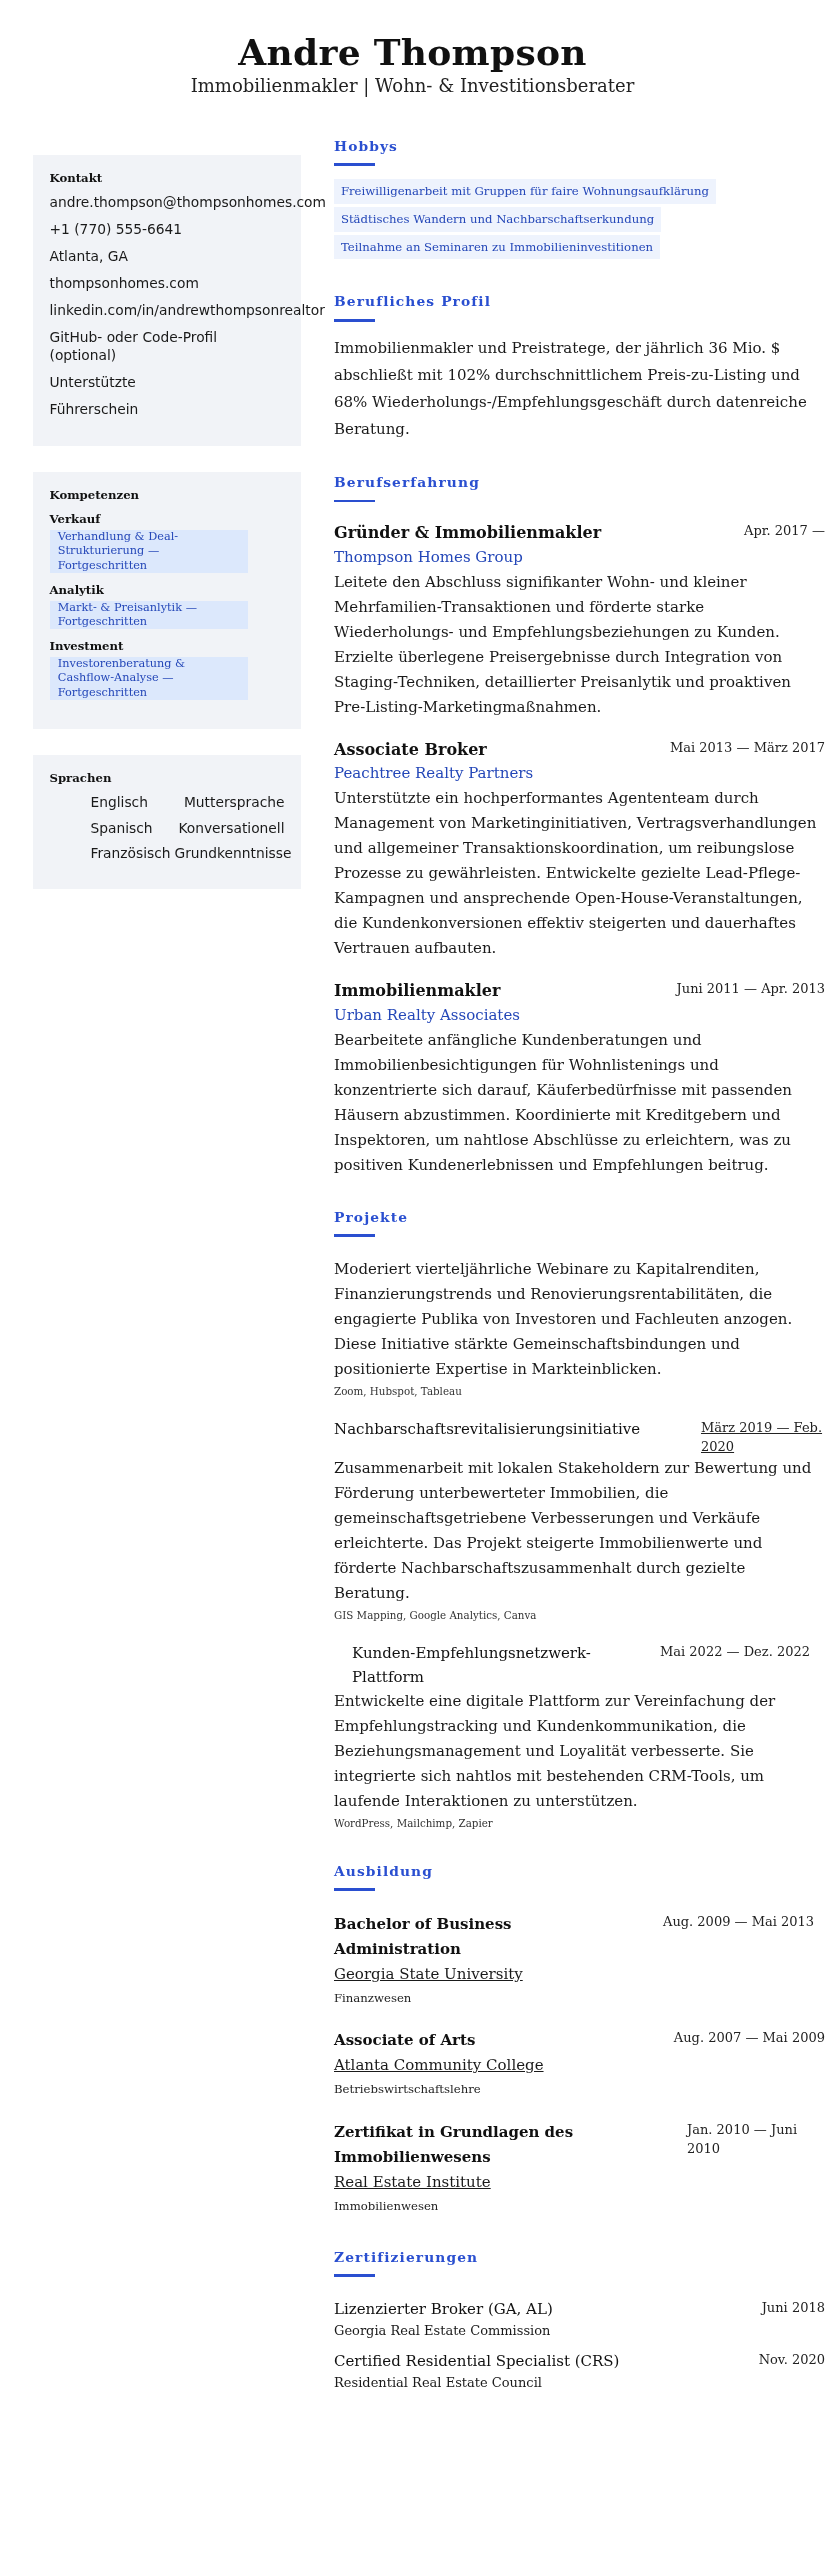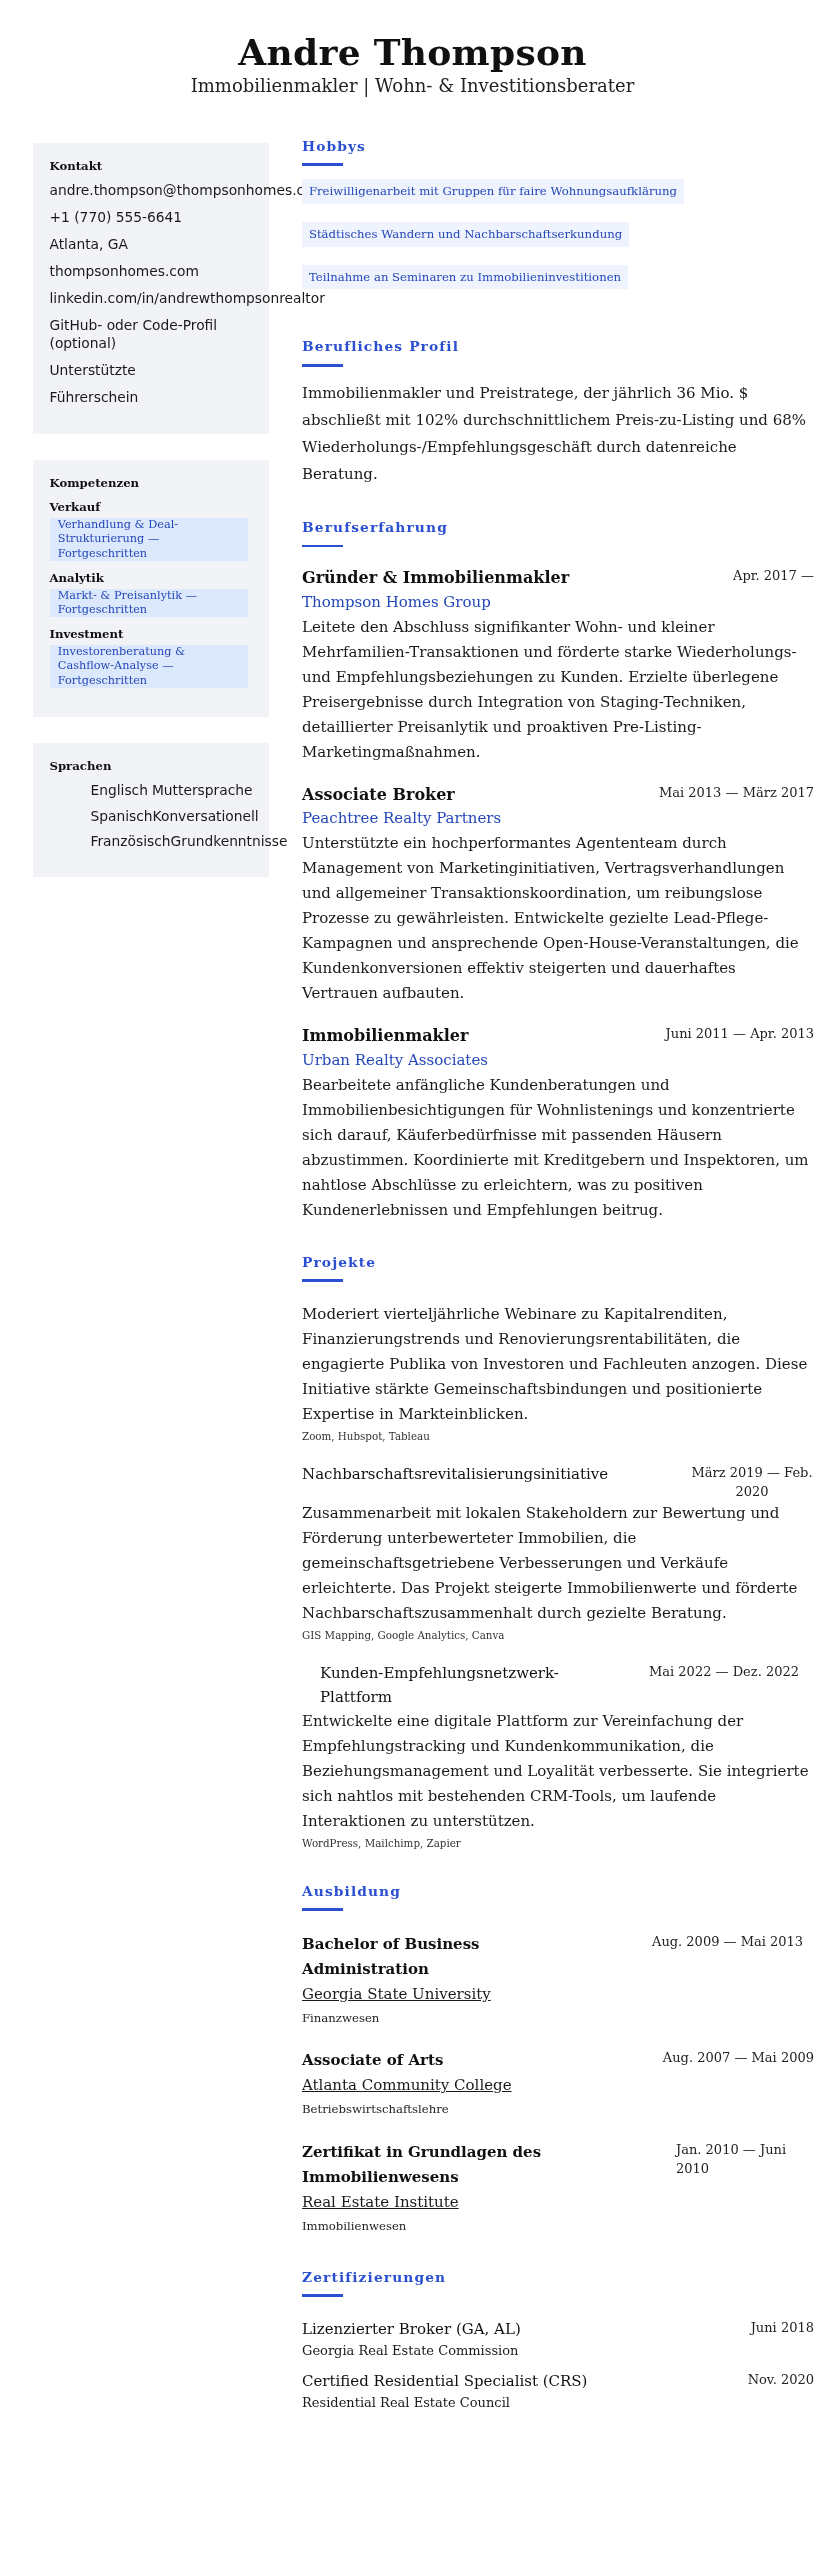--- a/index.html
+++ b/index.html
@@ -30,23 +30,23 @@
       line-height: 23.4px;
       color: #222;
       margin-top: 1.4px;
     }
     .layout {
       display: flex;
       align-items: flex-start;
       padding-left: 33px;
     }
     .sidebar {
-      width: 236px;
+      width: 268px;
       flex-shrink: 0;
-      margin-top: 12px;
+      margin-top: 24px;
     }
     .card {
       background: #f1f3f7;
       padding: 15px 16.5px 19px 16.5px;
       margin-bottom: 26px;
     }
     .card-title {
       font-family: "DejaVu Serif", serif;
       font-weight: bold;
       font-size: 11.7px;
@@ -117,21 +117,21 @@
       margin-bottom: 13.8px;
     }
     .hobby-tag {
       display: inline-block;
       background: #eef3fd;
       color: #2447b8;
       font-family: "DejaVu Serif", serif;
       font-size: 11.7px;
       line-height: 16.5px;
       padding: 4.1px 6.9px;
-      margin-bottom: 18px;
+      margin-bottom: 3px;
     }
     .hobby-list { display: flex; flex-direction: column; align-items: flex-start; }
     .profile-text {
       font-family: "DejaVu Serif", serif;
       font-size: 15px;
       line-height: 27px;
       color: #1a1a1a;
     }
     .entry { margin-bottom: 18px; }
     .entry-head {
@@ -324,21 +324,21 @@
       <div class="section-rule" style="margin-bottom:20.6px;"></div>
 
       <div class="entry">
         <p class="entry-text">Moderiert vierteljährliche Webinare zu Kapitalrenditen, Finanzierungstrends und Renovierungsrentabilitäten, die engagierte Publika von Investoren und Fachleuten anzogen. Diese Initiative stärkte Gemeinschaftsbindungen und positionierte Expertise in Markteinblicken.</p>
         <div class="project-tech">Zoom, Hubspot, Tableau</div>
       </div>
 
       <div class="entry">
         <div class="entry-head">
           <div class="project-title">Nachbarschaftsrevitalisierungsinitiative</div>
-          <div class="entry-date" style="width:124px;text-align:center;">März 2019 — Feb. 2020</div>
+          <div class="entry-date" style="width:124px;text-align:left;text-decoration:underline;">März 2019 — Feb. 2020</div>
         </div>
         <p class="entry-text">Zusammenarbeit mit lokalen Stakeholdern zur Bewertung und Förderung unterbewerteter Immobilien, die gemeinschaftsgetriebene Verbesserungen und Verkäufe erleichterte. Das Projekt steigerte Immobilienwerte und förderte Nachbarschaftszusammenhalt durch gezielte Beratung.</p>
         <div class="project-tech">GIS Mapping, Google Analytics, Canva</div>
       </div>
 
       <div class="entry">
         <div class="entry-head">
           <div class="project-title" style="width:289px;margin-left:18px;">Kunden-Empfehlungsnetzwerk-Plattform</div>
           <div class="entry-date" style="width:165px;text-align:left;">Mai 2022 — Dez. 2022</div>
         </div>

